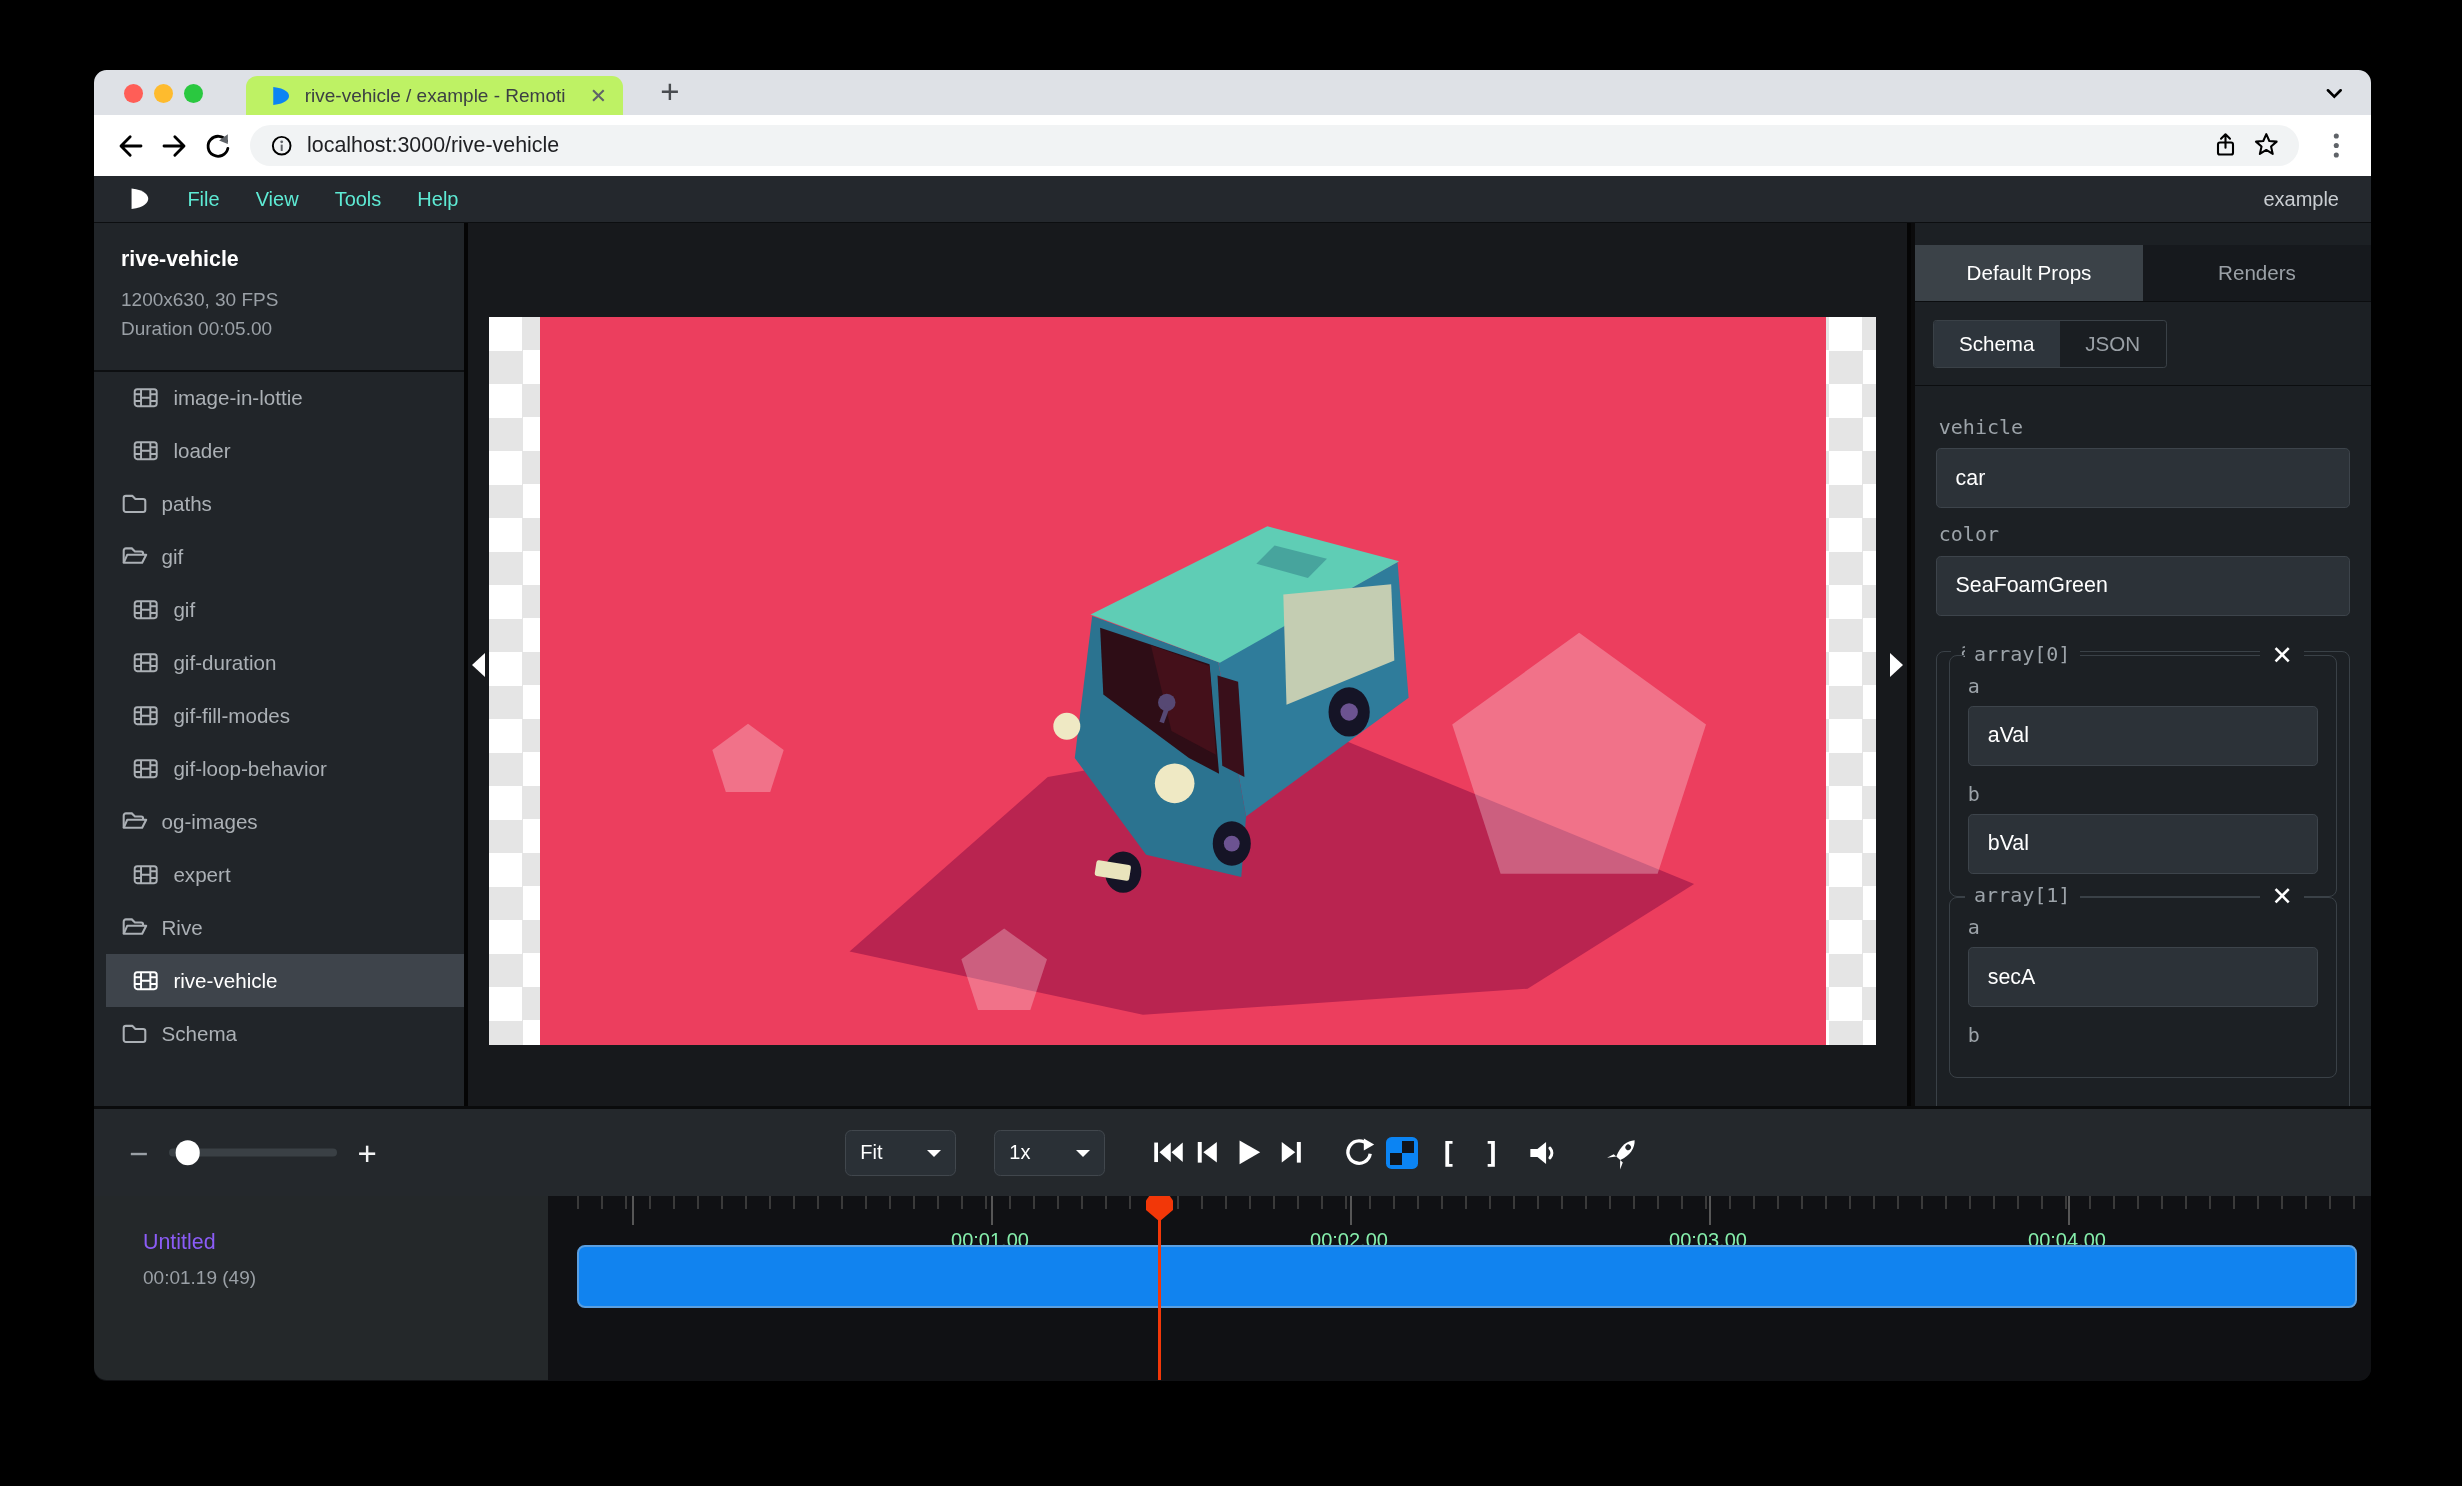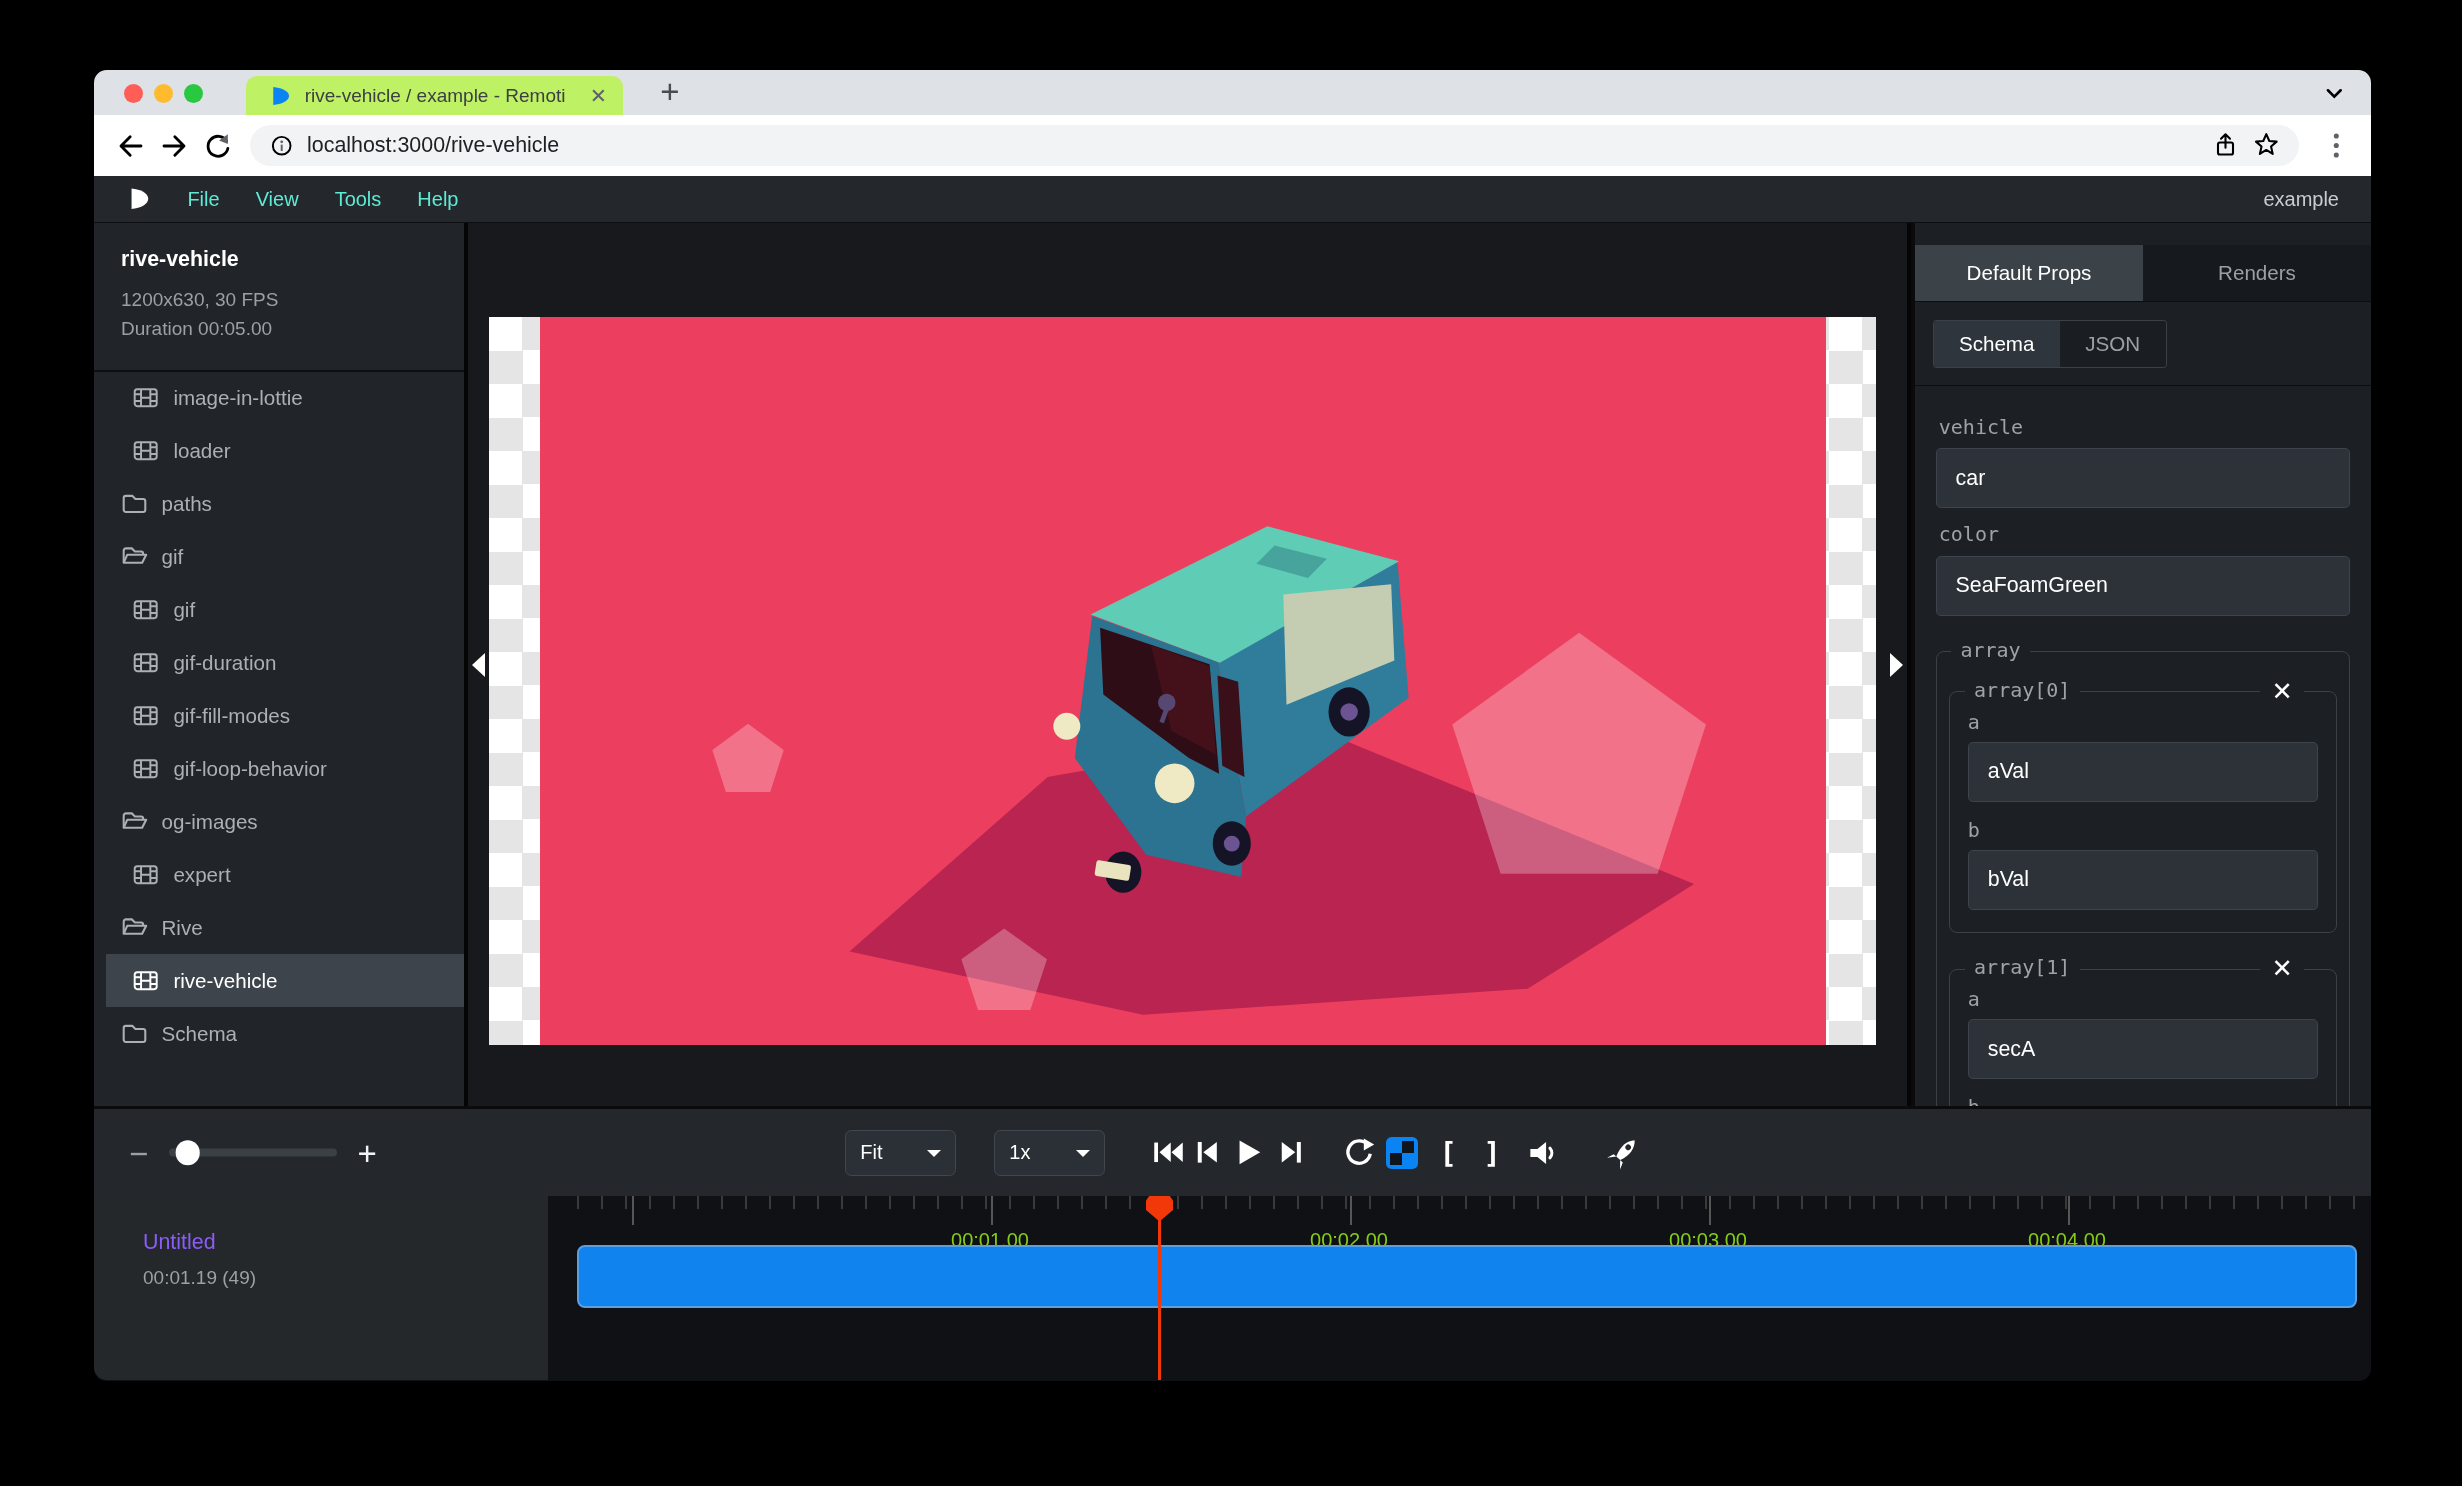--- a/index.html
+++ b/index.html
@@ -65,21 +65,21 @@
   .seg { display:inline-flex; border:1.6px solid #3A4147; border-radius:3.2px; overflow:hidden; background:#1A1E22; }
   .seg-btn { padding:11px 25.4px; font-size:20.6px; color:#9AA0A6; }
   .seg-btn.active { background:#2E353C; color:#FFF; }
   .rp-fields { padding:14.3px 20.6px; flex:1; overflow:hidden; }
   .field-label { font-family:"DejaVu Sans Mono", monospace; font-size:20px; color:#9CA3A9; margin:14.3px 0 9.5px 3.2px; }
   .tinput { height:60px; background:#2C3238; border:1.6px solid #3D444B; border-radius:4.8px; display:flex; align-items:center; padding:0 19px; font-size:21.4px; color:#FFF; }
   .fs { position:relative; border:1.6px solid #3A4147; border-radius:8px; }
   .fs-outer { margin-top:35px; padding:3.2px 12.7px 19px; height:603px; }
   .fs-legend { position:absolute; top:-14.3px; left:14.3px; background:#1C2024; padding:0 9.5px; font-family:"DejaVu Sans Mono", monospace; font-size:20px; color:#9CA3A9; }
   .fs-close { position:absolute; top:-17.5px; right:32px; background:#1C2024; padding:0 11px; font-size:25.4px; color:#FFF; line-height:32px; }
-  .fs-item { margin-top:36px; padding:1.6px 17.5px 22px; }
+  .fs-item { padding:1.6px 17.5px 22px; }
   .fs-item .field-label { margin:16px 0 8px 0; }
 
   
   .toolbar { height:90px; background:#24282C; position:relative; flex:none; border-top:3.2px solid #0A0B0C; }
   .zoomctl { position:absolute; left:35px; top:50%; transform:translateY(-50%); display:flex; align-items:center; gap:20.6px; }
   .zoom-minus { font-size:33px; color:#9AA0A6; line-height:33px; }
   .zoom-plus { font-size:33px; color:#F2F3F4; line-height:33px; }
   .slider { position:relative; width:168px; height:7.1px; background:#3A4045; border-radius:4px; }
   .knob { position:absolute; left:19px; top:50%; transform:translate(-50%,-50%); width:24.6px; height:24.6px; border-radius:50%; background:#FFF; }
   .dd { position:absolute; top:50%; transform:translateY(-50%); width:111px; height:46px; background:#2A3036; border:1.6px solid #41474D; border-radius:6.3px; display:flex; align-items:center; padding:0 14.3px; font-size:20px; color:#FFF; }
@@ -93,21 +93,21 @@
   .tl-info { position:absolute; left:0; top:0; width:454px; height:100%; background:#24282A; border-radius:0 0 0 12.7px; padding:17.5px 0 0 49px; }
   .tc-row { display:flex; align-items:baseline; gap:17.5px; }
   .tc { font-size:36px; font-weight:600; color:#FFF; }
   .tc-frames { font-size:18px; color:#9AA0A6; }
   .track-name { font-size:21.4px; color:#8b5cf6; margin-top:16px; }
   .track-dur { font-size:19px; color:#9AA0A6; margin-top:12.7px; }
   .ticks-small { position:absolute; left:483px; right:14.3px; top:0; height:12.7px;
     background:repeating-linear-gradient(to right,#3A3A3A 0 1.6px,transparent 1.6px 24px); }
   .ticks-big { position:absolute; left:483px; right:14.3px; top:0; height:28.6px;
     background:repeating-linear-gradient(to right,#565656 0 1.6px,transparent 1.6px 359px); background-position:55px 0; }
-  .ruler-label { position:absolute; top:33px; font-size:20px; color:#84cc16; transform:translateX(-50%); }
+  .ruler-label { position:absolute; top:33px; font-size:20px; color:#86efac; transform:translateX(-50%); }
   .track-bar { position:absolute; left:483px; right:14.3px; top:49px; height:63px; background:#1183EF; border:2.4px solid #5B9FE0; border-radius:8px; }
   .playhead-line { position:absolute; left:1064px; top:0; bottom:0; width:3.2px; background:#F23708; }
   .playhead-head { position:absolute; left:1052px; top:0; width:27px; height:25.4px; background:#F23708;
     clip-path:polygon(12% 0,88% 0,100% 18%,100% 55%,50% 100%,0 55%,0 18%); }
 
   .icon-stroke { stroke:currentColor; fill:none; }
 </style>
 </head>
 <body>
 

